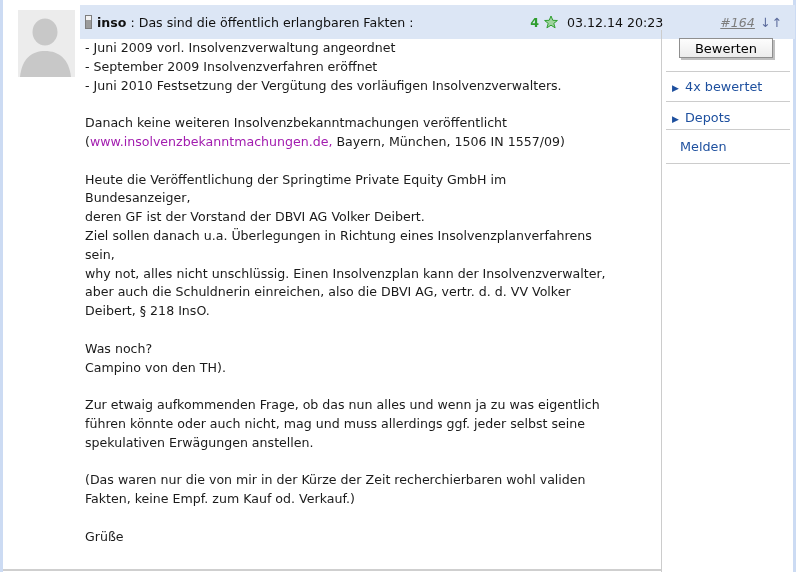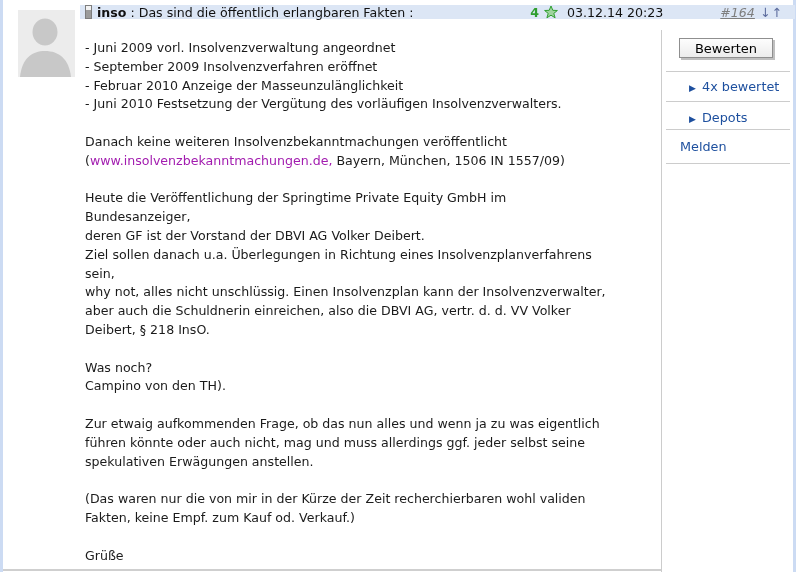--- a/index.html
+++ b/index.html
@@ -14,21 +14,21 @@
   .edge-right { left:793px; }
 
   
   .avatar {
     position:absolute; left:18px; top:10px; width:57px; height:67px;
     background:#ececec; overflow:hidden; cursor:pointer;
   }
 
   
   .post-header {
-    position:absolute; left:80px; top:5px; width:715px; height:14px;
+    position:absolute; left:80px; top:5px; width:715px; height:34px;
     background:#dce6f5; display:flex; align-items:center;
     padding:0 13px 0 5px; white-space:nowrap;
   }
   .rank-icon {
     display:inline-block; width:7px; height:14px; margin-right:5px;
     border:1px solid #7d7d7d;
     background:linear-gradient(180deg,#f2f2f2 0%,#f2f2f2 30%,#9b9b9b 30%,#9b9b9b 100%);
   }
   .username { font-weight:bold; color:#111; cursor:pointer; }
   .post-title { margin-left:4px; color:#111;text-align:center; }
@@ -55,21 +55,21 @@
   .vdivider { position:absolute; left:661px; top:30px; width:1px; height:542px; background:#cccccc; }
   .sidebar { position:absolute; left:662px; top:30px; width:131px; height:542px; }
   .rate-button {
     position:absolute; left:17px; top:8px; width:94px; height:20px;
     font-family:"DejaVu Sans","Liberation Sans",sans-serif; font-size:13px; color:#000;
     background:linear-gradient(180deg,#fdfdfd 0%,#ececec 100%);
     border:1px solid #8f8f8f; box-shadow:2px 2px 0 #bfbfbf; cursor:pointer;
   }
   .side-rule { position:absolute; left:4px; width:124px; height:0; border-top:1px solid #cccccc; }
   .side-link {
-    position:absolute; left:27px; font-size:12.8px; color:#1d4f9e;
+    position:absolute; left:10px; font-size:12.8px; color:#1d4f9e;
     cursor:pointer; white-space:nowrap; text-decoration:none; display:block;
   }
   .tri-icon { display:inline-block; width:13px; font-size:9px; color:#1d4f9e; }
   .side-link.no-tri { left:18px; }
 
   
   .bottom-divider { position:absolute; left:3px; top:569px; width:658px; height:2px; background:#cfcfcf; }
 </style>
 </head>
 <body>
@@ -99,21 +99,20 @@
     </span>
     <span class="timestamp">03.12.14 20:23</span>
     <a class="post-number">#164</a>
     <a class="nav-arrow">↓</a>
     <a class="nav-arrow">↑</a>
   </div>
 
   <div class="post-body">
       <div class="line"><span>- Juni 2009 vorl. Insolvenzverwaltung angeordnet</span></div>
       <div class="line"><span>- September 2009 Insolvenzverfahren eröffnet</span></div>
-      <div class="line"><span>- Februar 2010 Anzeige der Masseunzulänglichkeit</span></div>
       <div class="line"><span>- Juni 2010 Festsetzung der Vergütung des vorläufigen Insolvenzverwalters.</span></div>
       <div class="line">&nbsp;</div>
       <div class="line"><span>Danach keine weiteren Insolvenzbekanntmachungen veröffentlicht</span></div>
       <div class="line"><span>(</span><a class="body-link">www.insolvenzbekanntmachungen.de,</a><span> Bayern, München, 1506 IN 1557/09)</span></div>
       <div class="line">&nbsp;</div>
       <div class="line"><span>Heute die Veröffentlichung der Springtime Private Equity GmbH im</span></div>
       <div class="line"><span>Bundesanzeiger,</span></div>
       <div class="line"><span>deren GF ist der Vorstand der DBVI AG Volker Deibert.</span></div>
       <div class="line"><span>Ziel sollen danach u.a. Überlegungen in Richtung eines Insolvenzplanverfahrens</span></div>
       <div class="line"><span>sein,</span></div>

